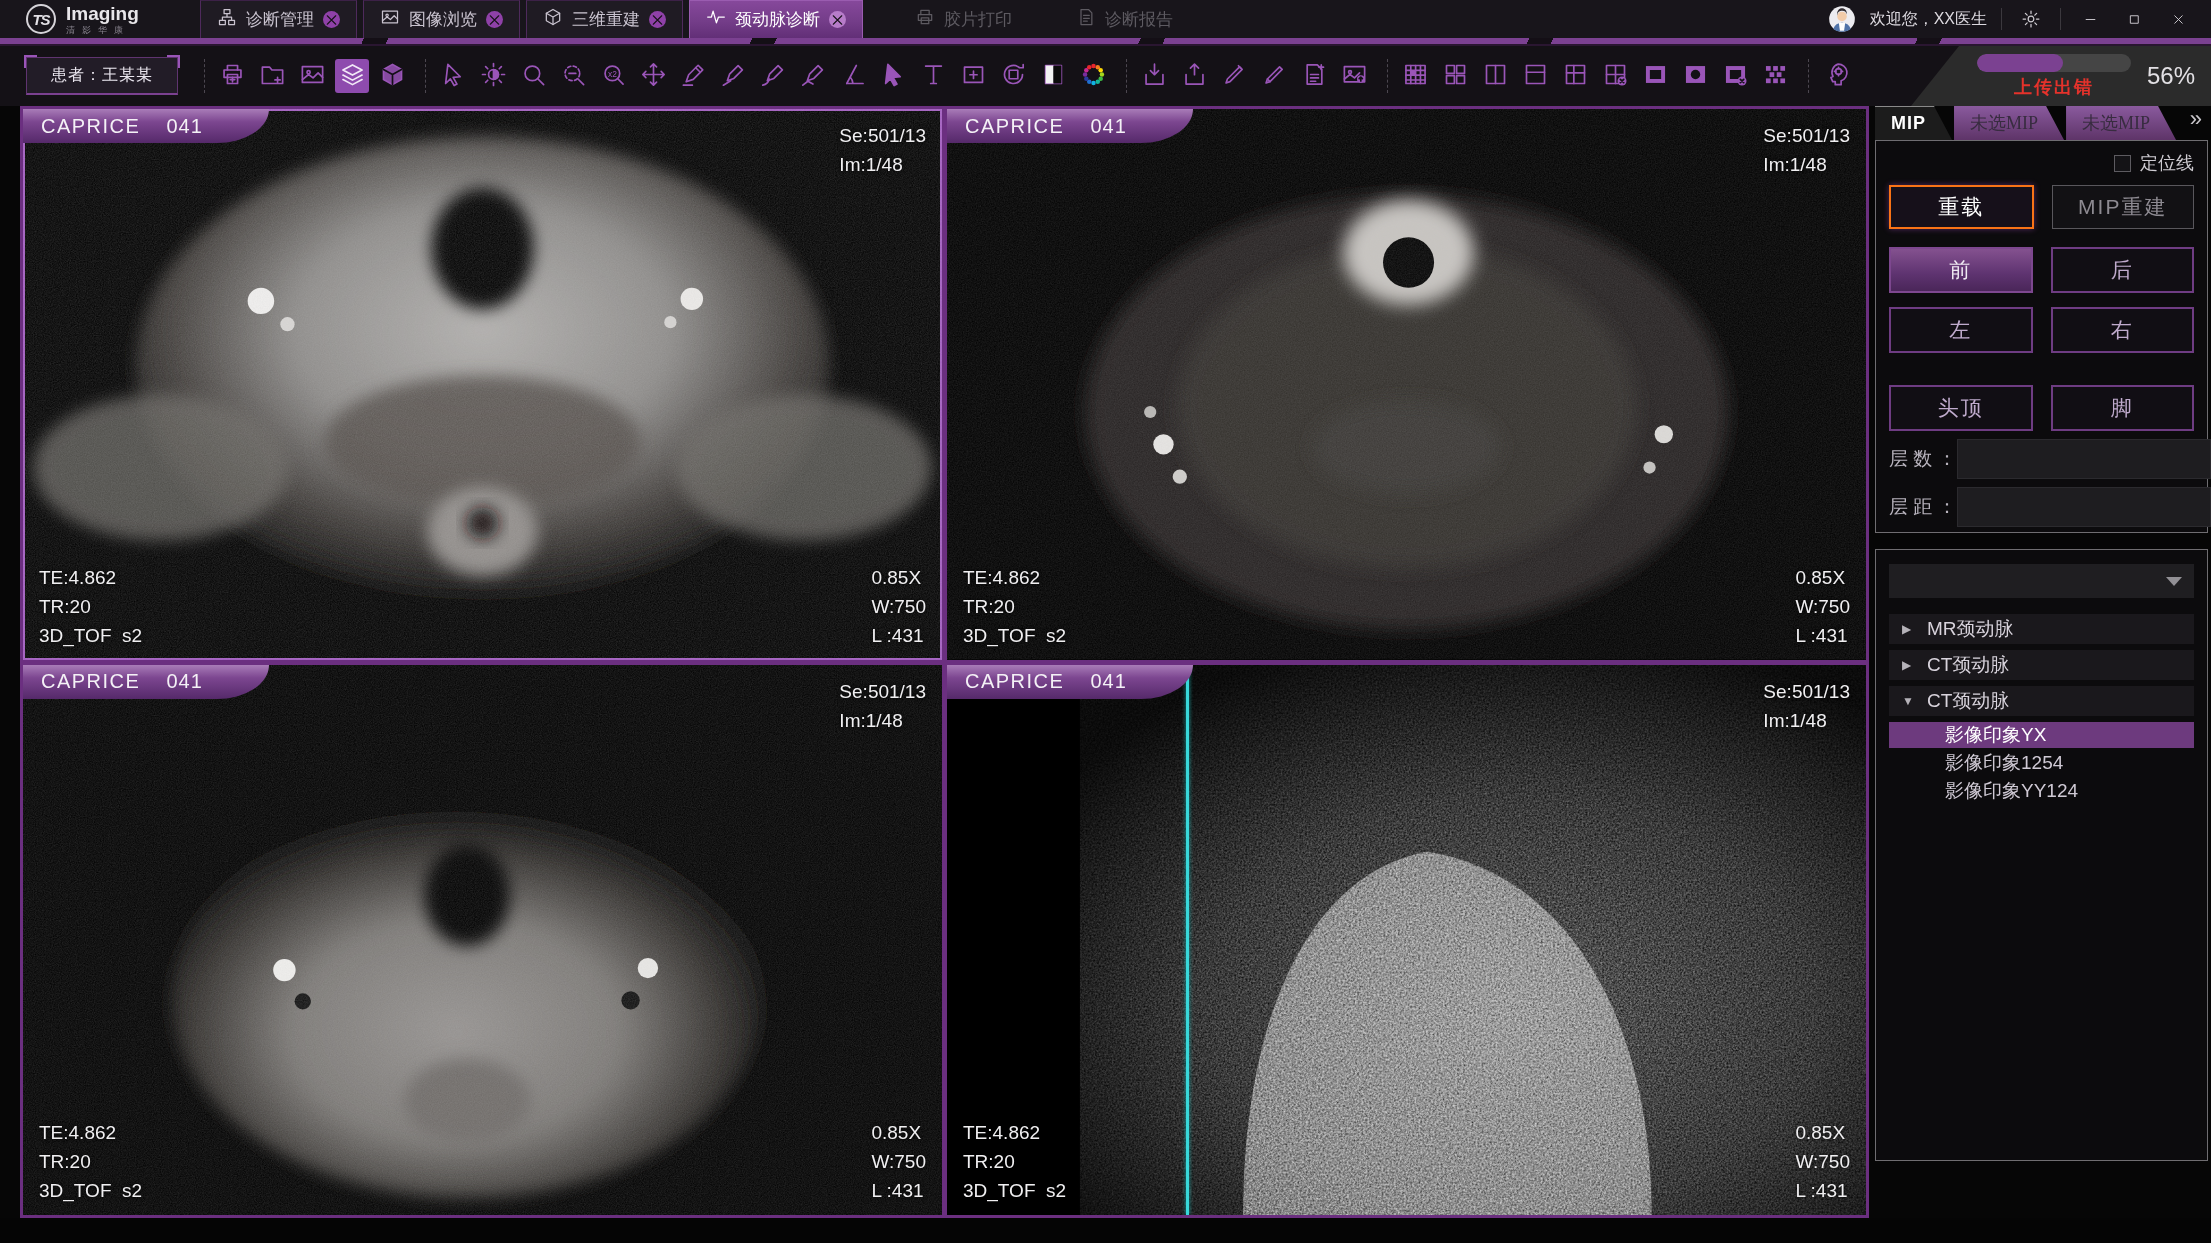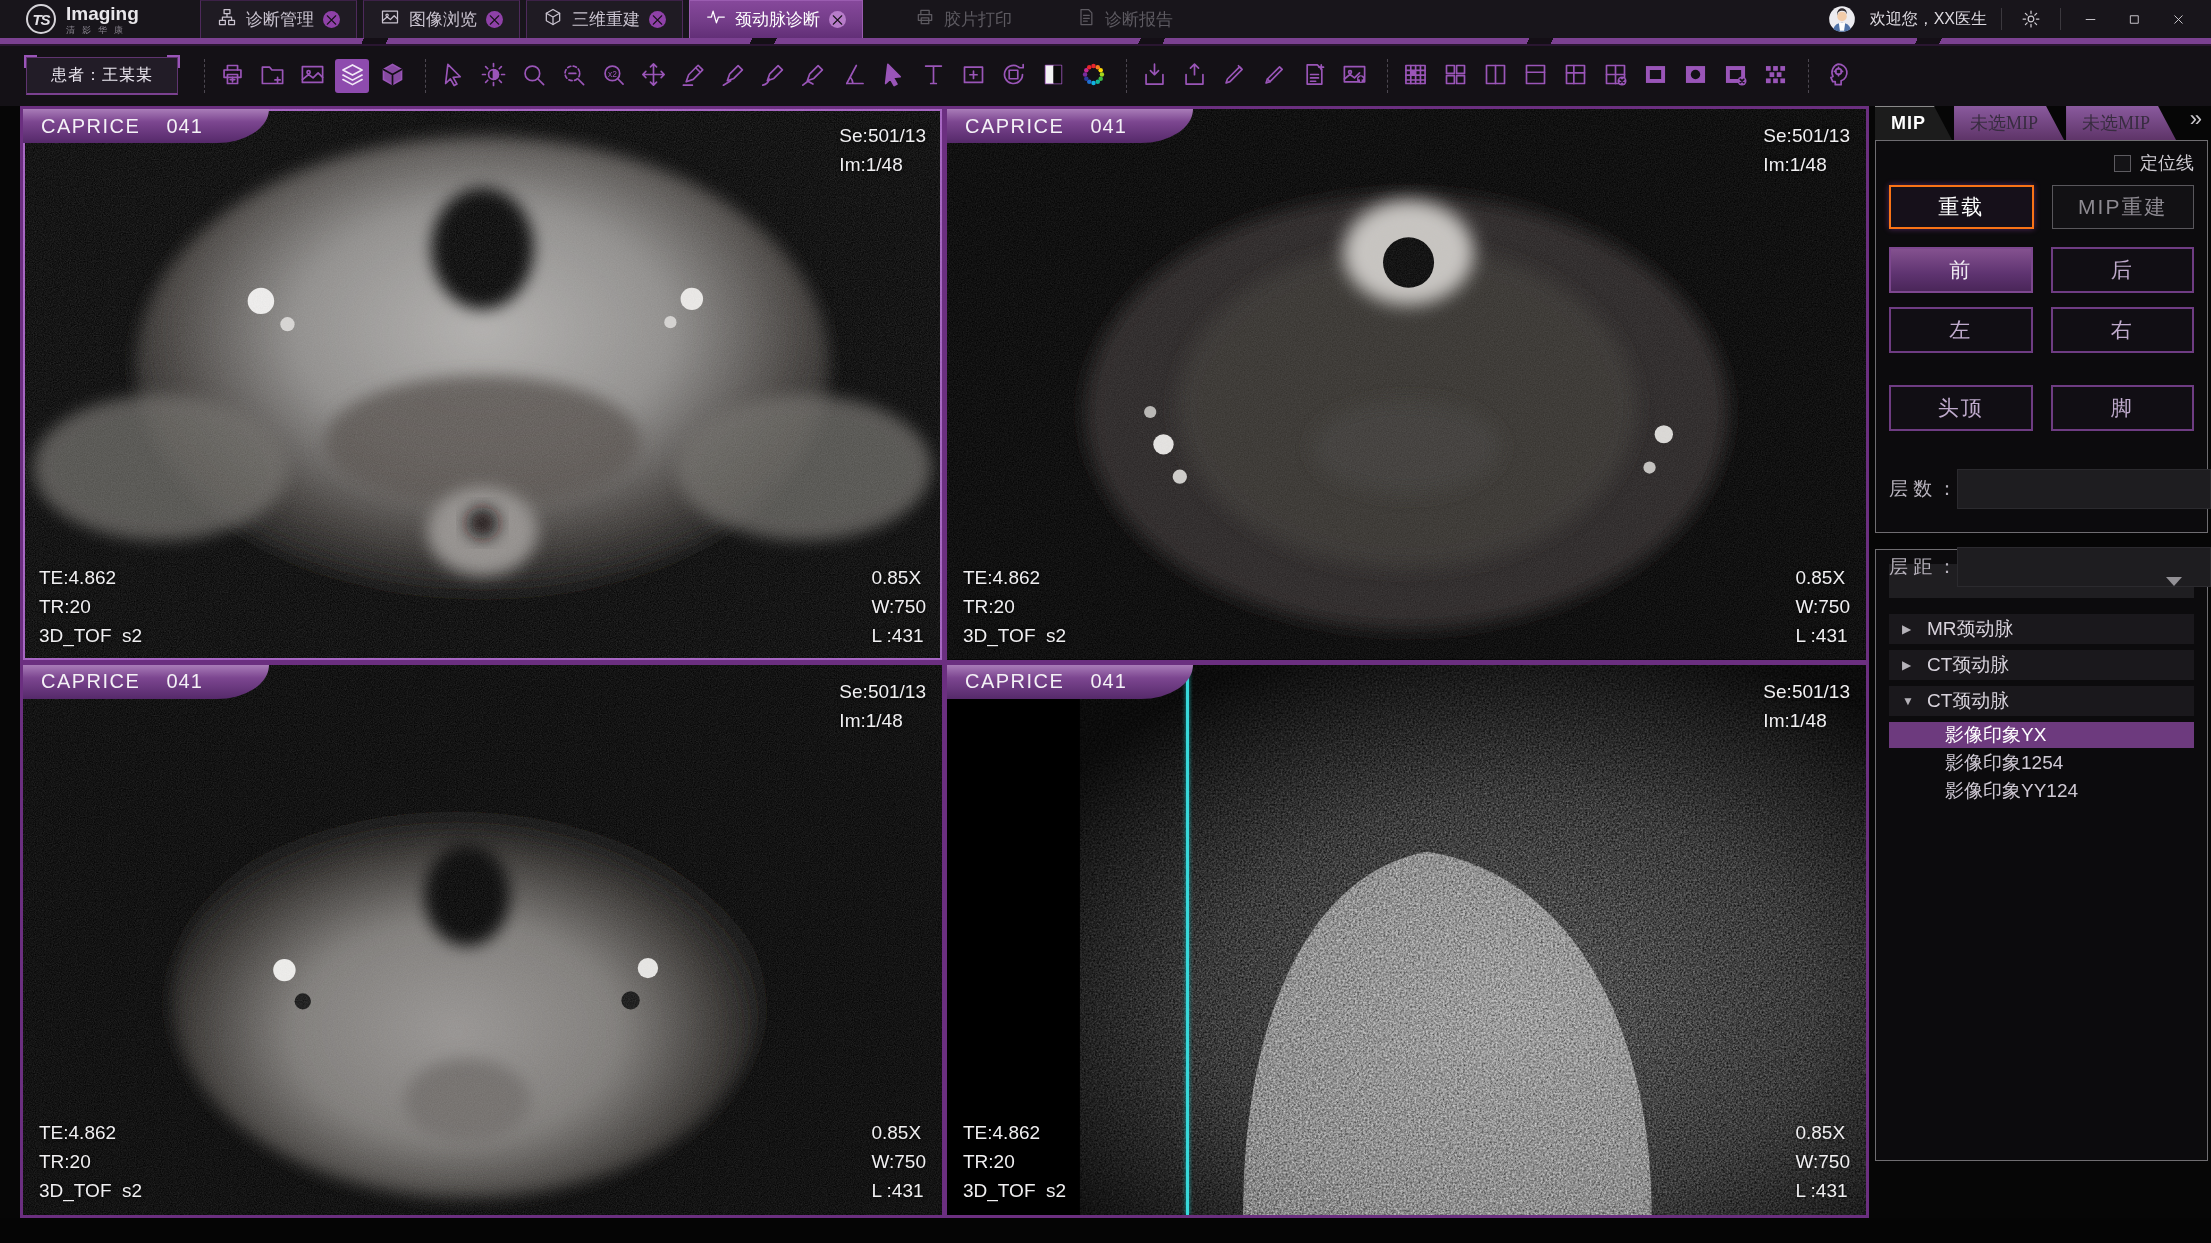--- a/index.html
+++ b/index.html
@@ -93,21 +93,21 @@
   .chk-label { font-size:18px; color:#cfccd2; }
   .btn-row { display:flex; gap:18px; margin-top:10px; }
   .btn { flex:1; height:44px; display:flex; align-items:center; justify-content:center; font-size:21px; letter-spacing:2px; }
   .btn-reload { border:2px solid #f97316; background:#16101a; color:#fff; box-shadow:0 0 6px rgba(168,79,198,.45); }
   .btn-rebuild { border:1px solid #59575c; background:#121114; color:#8d8a91; }
   .dir-grid { display:grid; grid-template-columns:1fr 1fr; gap:14px 18px; margin-top:18px; }
   .dir-grid.second { margin-top:32px; }
   .dirbtn { height:46px; display:flex; align-items:center; justify-content:center; font-size:21px; letter-spacing:2px;
       border:2px solid #6e3c82; color:#c0abcd; background:#110e14; }
   .dirbtn.active { background:linear-gradient(180deg,#84518f 0%,#5e3370 60%,#4a2659 100%); border-color:#7d478f; color:#efe9f2; }
-  .field-row { display:flex; align-items:center; margin-top:38px; }
+  .field-row { display:flex; align-items:center; margin-top:8px; }
   .field-label { width:88px; font-size:19px; color:#b9b4be; white-space:pre; }
   .field-input { flex:1; height:40px; background:#1e1d20; border:1px solid #2b2a2e; color:#ddd; font-size:18px; padding:0 10px; outline:none; }
   .box2 { margin-top:16px; height:612px; padding:14px 13px; overflow:hidden; }
   .dropdown { height:34px; background:#1f1e21; display:flex; align-items:center; justify-content:space-between; padding:0 12px; margin-bottom:16px; }
   .dd-value { font-size:17px; color:#bbb; }
   .dd-arrow { width:0; height:0; border-left:8px solid transparent; border-right:8px solid transparent; border-top:9px solid #929095; }
   .tree-row { height:30px; background:#1a181c; margin-bottom:6px; display:flex; align-items:center; gap:11px; padding-left:13px;
       color:#d8d3dc; font-size:19px; }
   .tree-arrow { color:#b5b2b8; font-size:12px; width:14px; }
   .tree-child { height:26px; display:flex; align-items:center; padding-left:56px; color:#cfc9d4; font-size:19px; margin-bottom:2px; }
@@ -512,20 +512,31 @@
         <span class="tb-div"></span>
         <span class="tool">
           <span class="icon "><svg viewBox="0 0 24 24">
               <path d="M13.5 2.8a7.6 7.6 0 0 1 2.6 14.8V21h-5.2v-2.6H8.6L7 14.6l1.9-.9a7.6 7.6 0 0 1 4.6-10.9z"></path>
               <circle cx="13.8" cy="9.3" r="2.6"></circle>
               <path d="M13.8 5.6v1.2M13.8 11.8v1.2M10.2 9.3h1.2M16.2 9.3h1.2"></path>
             </svg></span>
         </span>
       </div>
 
+    <div class="upload-panel">
+      <div class="upload-inner">
+        <div class="upload-col">
+          <div class="progress-track">
+            <div class="progress-fill" style="width: 56%; background: rgb(123, 65, 145);"></div>
+          </div>
+          <span class="upload-error">上传出错</span>
+        </div>
+        <span class="upload-pct">56%</span>
+      </div>
+    </div>
   </div>
 
   <div class="viewgrid" id="viewgrid">
       <div class="viewport selected">
         <div class="vp-image">
           <svg viewBox="0 0 900 545" preserveAspectRatio="none">
             <defs>
               <radialGradient id="g0" cx="50%" cy="42%" r="60%">
                 <stop offset="0%" stop-color="#b2b0ae"></stop>
                 <stop offset="45%" stop-color="#8e8c8a"></stop>

